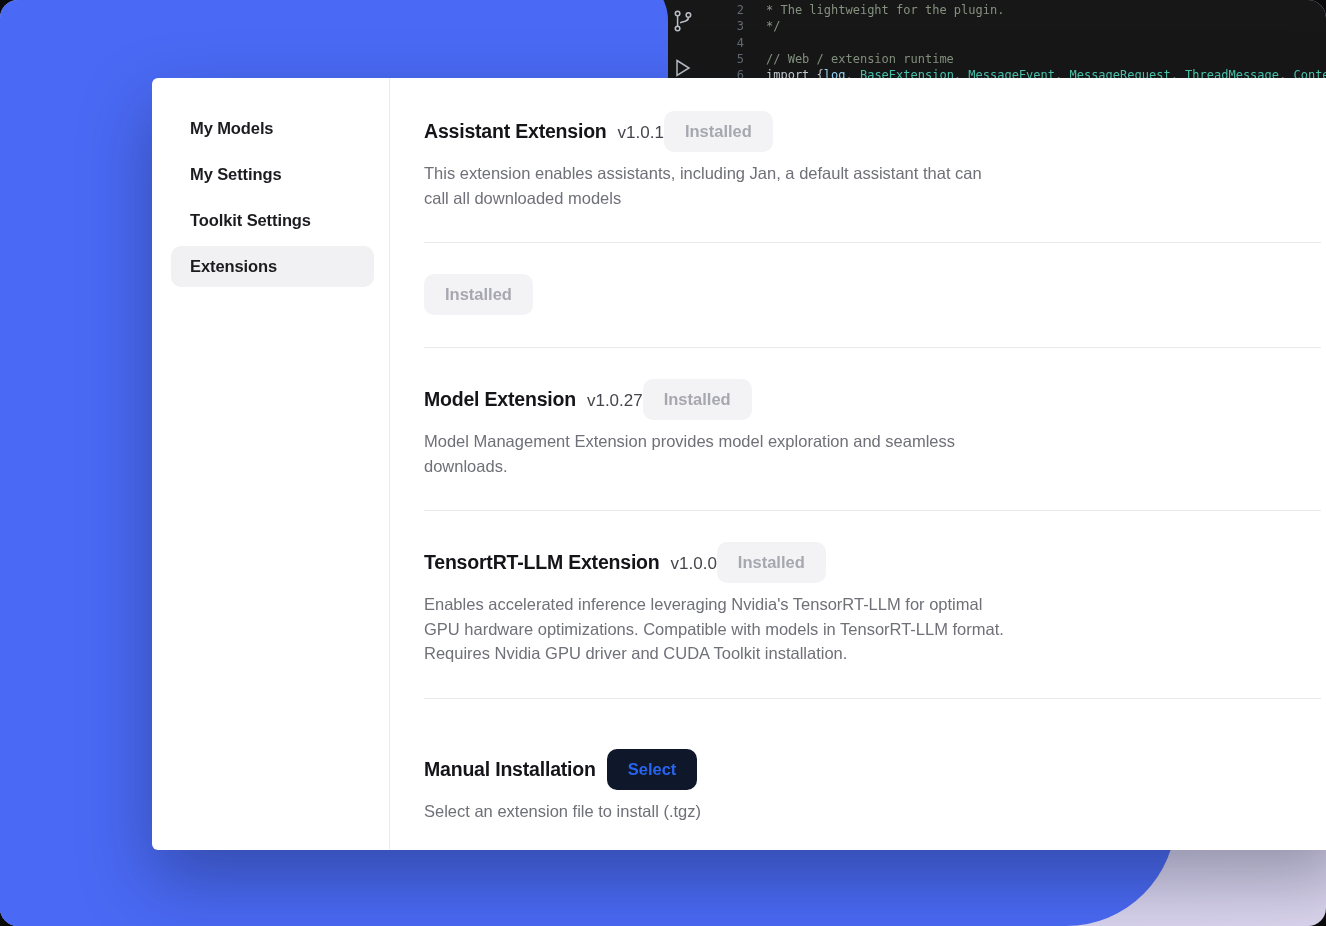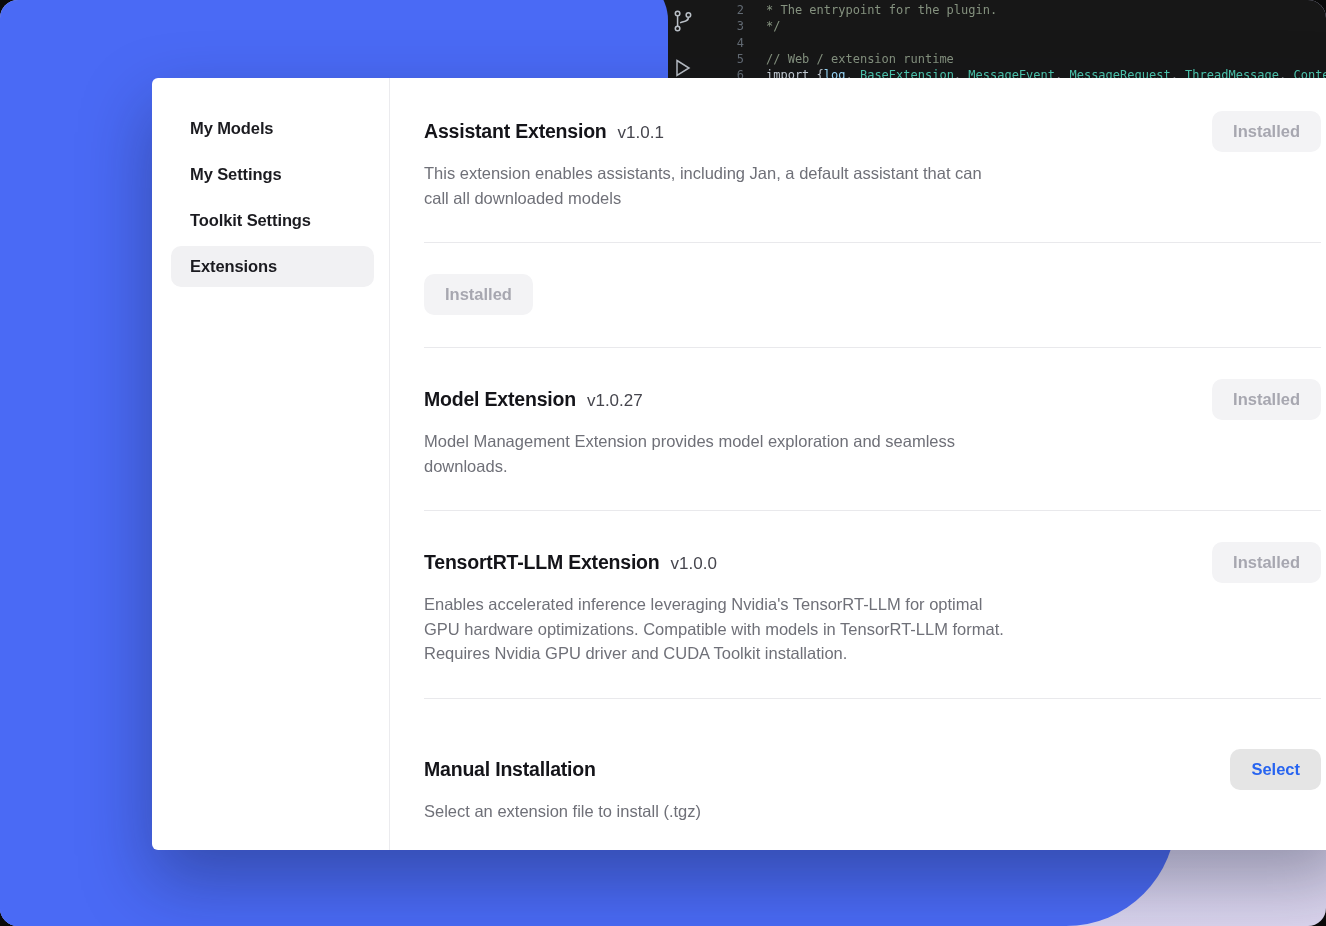--- a/index.html
+++ b/index.html
@@ -40,50 +40,50 @@
   .modal{ position:absolute; left:152px; top:78px; width:1199px; height:772px; background:#ffffff;
     border-radius:6px; box-shadow:0 30px 70px rgba(15,20,40,.35); display:flex; overflow:hidden; z-index:5; }
   .sidebar{ width:238px; flex:0 0 238px; border-right:1px solid #ebebee; padding:30px 15px 0 19px; }
   .nav-item{ padding:11px 19px; margin-bottom:5px; border-radius:10px; font-size:16.5px; font-weight:700;
     color:#1b1b20; letter-spacing:-0.1px; cursor:pointer; }
   .nav-item.active{ background:#f1f1f3; }
   .content{ flex:1; padding:0 30px 0 34px; }
   .ext-section{ padding:31px 0 32px; border-bottom:1px solid #e9e9ec; }
   .ext-section.first{ padding-top:33px; }
   .ext-section.last{ border-bottom:none; padding-bottom:0;margin-top:19px; }
-  .ext-head{ display:flex; justify-content:space-between; align-items:center;gap:16px; }
+  .ext-head{ display:flex; align-items:center; }
   .ext-title{ font-size:19.5px; font-weight:700; color:#141419; letter-spacing:-0.2px; }
   .ext-version{ font-size:17px; color:#45454d; margin-left:11px; }
   .ext-desc{ margin:9px 0 0; font-size:16.5px; line-height:24.5px; color:#6f7078; max-width:580px; }
   .nitro-link{ color:#2563eb; text-decoration:none; cursor:pointer; }
   .btn{ border:none; border-radius:10px; padding:11px 21px; font-size:16.5px; font-weight:700;
     font-family:inherit; cursor:pointer; white-space:nowrap; }
   .btn.installed{ background:#f3f3f5; color:#a7a7b0; }
-  .btn.select{ background:#e5e5e5; color:#2764f0; }
+  .btn.select{ background:#0f172a; color:#2764f0; }
 </style>
 </head>
 <body>
 
 <div class="stage">
 
   <div class="editor">
     <div class="ed-icons">
       <svg width="26" height="26" viewBox="0 0 24 24" fill="none" stroke="#b9bfc6" stroke-width="1.4">
         <circle cx="7" cy="5" r="2.1"></circle>
           <circle cx="17" cy="6.5" r="2.1"></circle>
           <circle cx="7" cy="19" r="2.1"></circle>
         <path d="M7 7.2 V16.8 M17 8.7 C17 12.2 13.5 12.1 9.3 13.7"></path>
       </svg>
       <svg width="24" height="24" viewBox="0 0 24 24" fill="none" stroke="#b9bfc6" stroke-width="1.5">
         <path d="M7 4.5 L19 12 L7 19.5 Z"></path>
       </svg>
     </div>
 
     <div class="code-line" style="top:3px">
-      <span class="ln">2</span><span class="code c-comment">* The entrypoint for the plugin.</span>
+      <span class="ln">2</span><span class="code c-comment">* The lightweight for the plugin.</span>
     </div>
     <div class="code-line" style="top:19px">
       <span class="ln">3</span><span class="code c-comment">*/</span>
     </div>
     <div class="code-line" style="top:36px">
       <span class="ln">4</span><span class="code"></span>
     </div>
     <div class="code-line" style="top:52px">
       <span class="ln">5</span><span class="code c-comment">// Web / extension runtime</span>
     </div>

